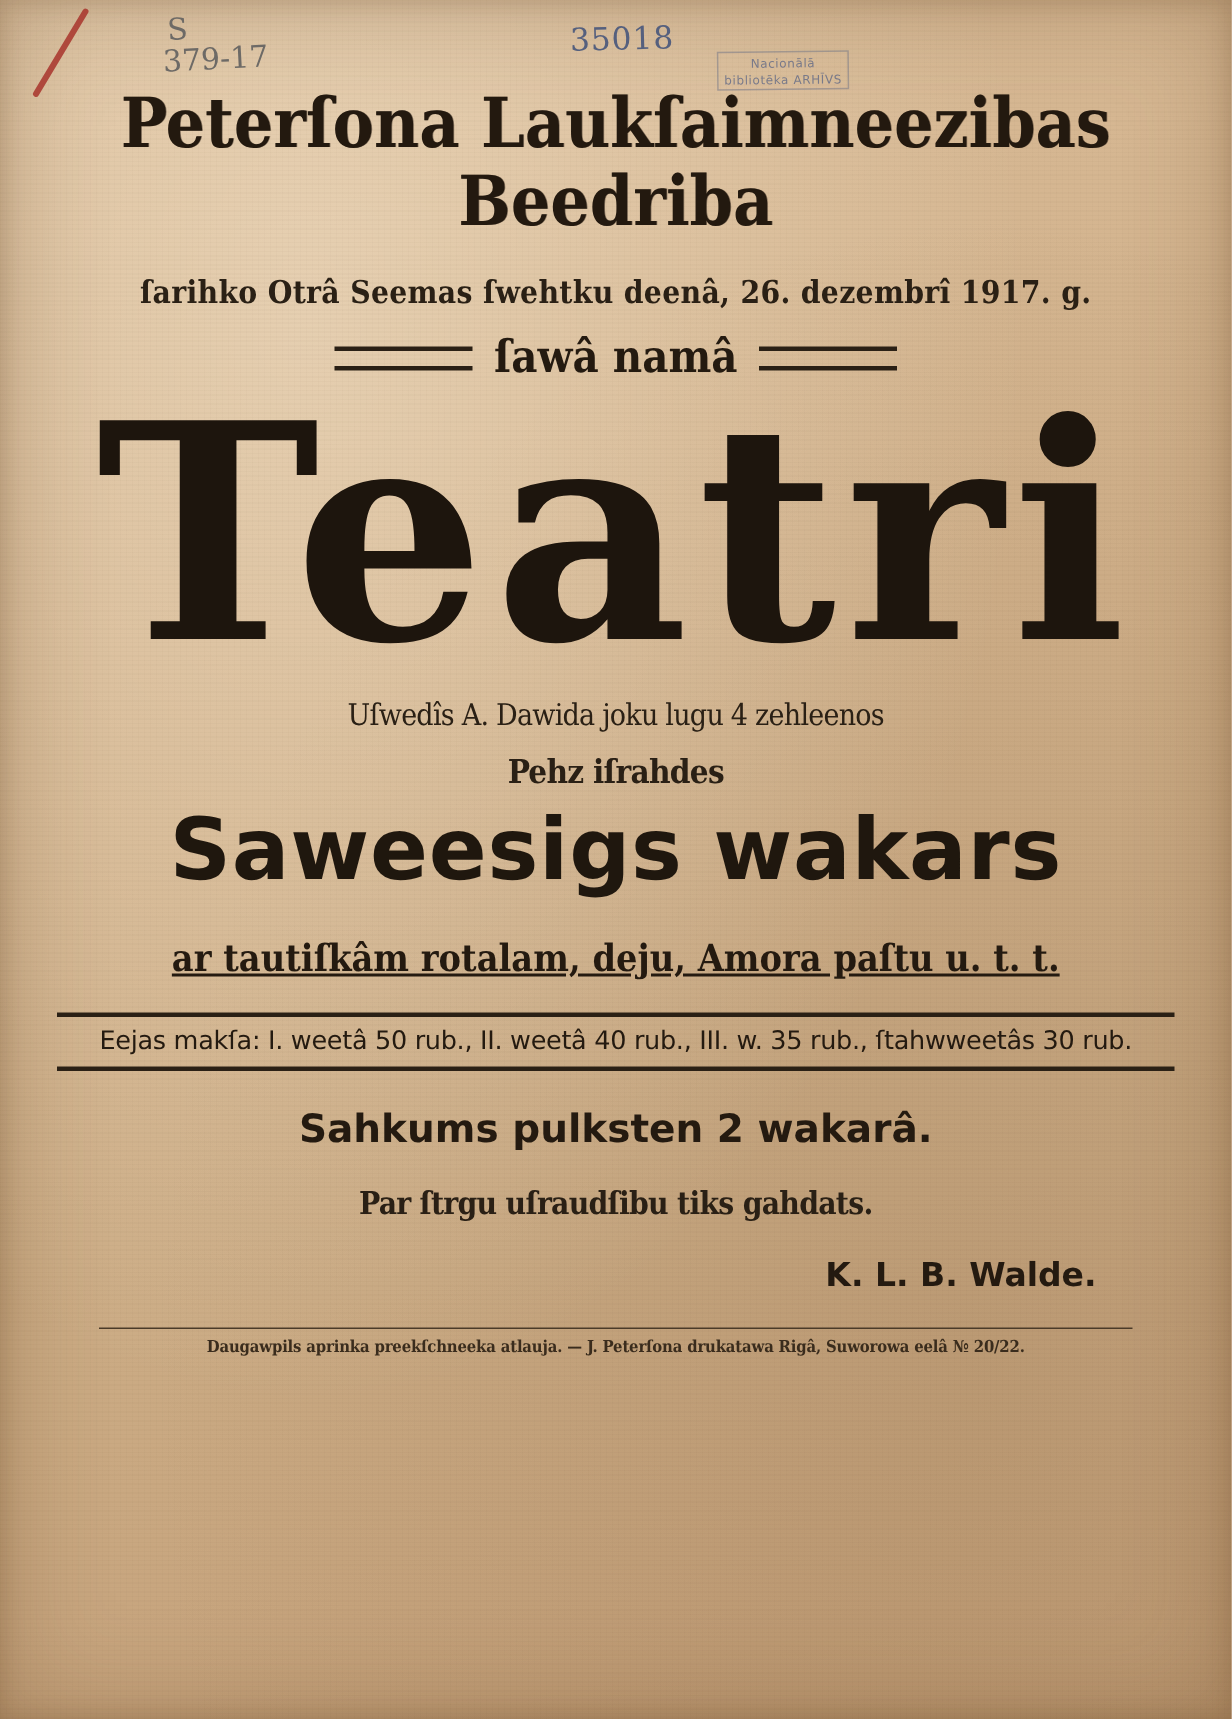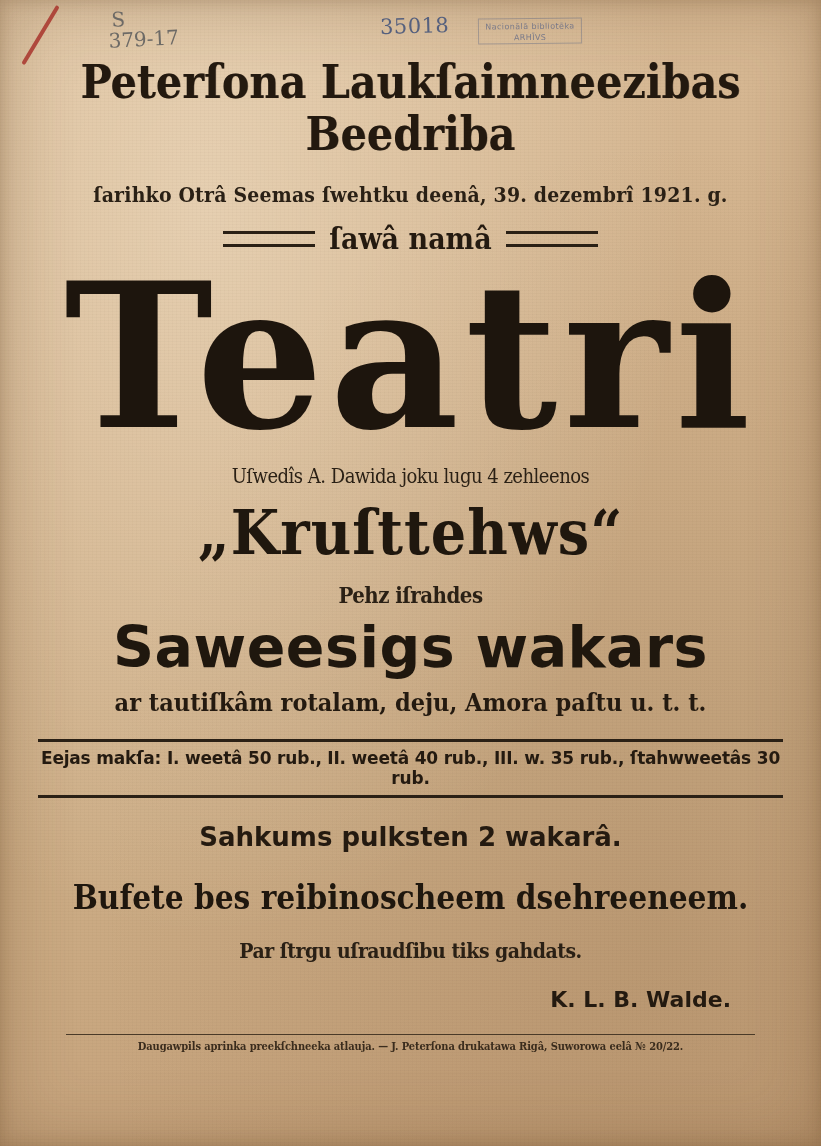--- a/index.html
+++ b/index.html
@@ -77,22 +77,22 @@
   .mark-blue {
     left: 380px;
     top: 14px;
     color: #55607e;
     font-size: 21px;
     letter-spacing: .5px;
     transform: rotate(-1.5deg);
   }
   .mark-stamp {
     left: 478px;
-    top: 18px;
-    width: 104px;
+    top: 34px;
+    width: 88px;
     height: 26px;
     border: 1px solid rgba(90,100,130,0.55);
     color: #5b6585;
     font-size: 8px;
     font-family: "DejaVu Sans", sans-serif;
     line-height: 11px;
     text-align: center;
     letter-spacing: .4px;
     padding-top: 2px;
     box-sizing: border-box;
@@ -193,34 +193,35 @@
     font-size: 57px;
     line-height: 62px;
     margin-top: 8px;
     letter-spacing: 0.5px;
     color: #1f170e;
   }
 
   .evening-sub {
     font-size: 25px;
     font-weight: bold;
-    margin-top: 10px;
+    margin-top: 26px;
     letter-spacing: 0px;
     color: #241a10;
+    text-decoration: underline;
   }
 
   .price-band {
     margin: 22px 6px 0 6px;
     border-top: 3px solid #2a2015;
     border-bottom: 3px solid #2a2015;
     padding: 6px 0 7px 0;
   }
   .price-text {
     font-family: "DejaVu Sans", sans-serif;
-    font-weight: bold;
+    font-weight: normal;
     font-size: 17px;
     letter-spacing: -0.2px;
     color: #241a10;
   }
 
   .start-time {
     font-family: "DejaVu Sans", sans-serif;
     font-weight: bold;
     font-size: 26px;
     margin-top: 24px;
@@ -279,47 +280,45 @@
   </div>
 
   <div class="mark mark-blue">35018</div>
 
   <div class="mark mark-stamp">Nacionālā bibliotēka ARHĪVS</div>
 
   <div class="content">
 
     <div class="org-name fraktur">Peterſona Laukſaimneezibas Beedriba</div>
 
-    <div class="subline fraktur">ſarihko Otrâ Seemas ſwehtku deenâ, 39. dezembrî 1921. g.</div>
+    <div class="subline fraktur">ſarihko Otrâ Seemas ſwehtku deenâ, 26. dezembrî 1917. g.</div>
 
     <div class="venue-row">
       <div class="venue-rule"></div>
       <div class="venue-text fraktur">ſawâ namâ</div>
       <div class="venue-rule"></div>
     </div>
 
     <div class="title-main">Teatri</div>
 
     <div class="play-intro fraktur">Uſwedîs A. Dawida joku lugu 4 zehleenos</div>
 
-    <div class="play-title fraktur">„Kruſttehws“</div>
 
     <div class="after-label fraktur">Pehz iſrahdes</div>
 
     <div class="evening-title">Saweesigs wakars</div>
 
     <div class="evening-sub fraktur">ar tautiſkâm rotalam, deju, Amora paſtu u. t. t.</div>
 
     <div class="price-band">
       <div class="price-text">Eejas makſa: I. weetâ 50 rub., II. weetâ 40 rub., III. w. 35 rub., ſtahwweetâs 30 rub.</div>
     </div>
 
     <div class="start-time">Sahkums pulksten 2 wakarâ.</div>
 
-    <div class="buffet fraktur">Bufete bes reibinoscheem dsehreeneem.</div>
 
     <div class="order-note fraktur">Par ſtrgu uſraudſibu tiks gahdats.</div>
 
     <div class="signature">K. L. B. Walde.</div>
 
     <div class="footer-rule"></div>
     <div class="footer fraktur">Daugawpils aprinka preekſchneeka atlauja. — J. Peterſona drukatawa Rigâ, Suworowa eelâ № 20/22.</div>
 
   </div>
 </div>

